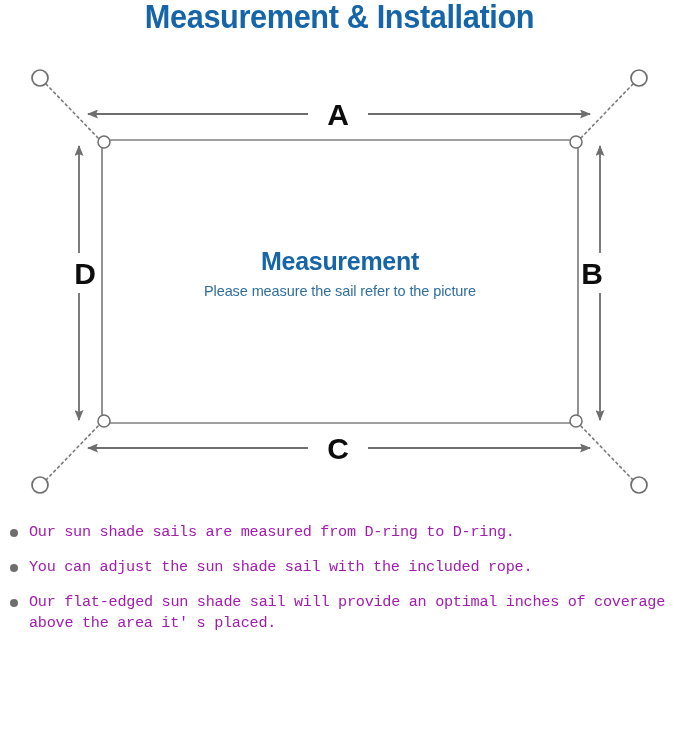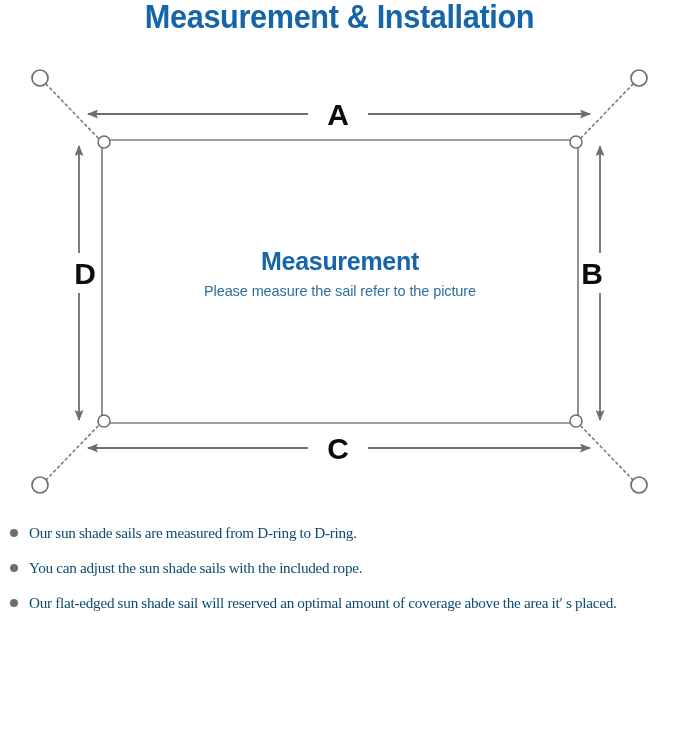--- a/index.html
+++ b/index.html
@@ -90,24 +90,24 @@
     flex: 0 0 auto;
     width: 8px;
     height: 8px;
     border-radius: 50%;
     background: #6e6e6e;
     margin-top: 7px;
     margin-right: 11px;
   }
   .note-text {
     flex: 1 1 auto;
-    font-family: Liberation Serif, serif;
+    font-family: Liberation Mono, monospace;
     font-size: 15.2px;
     line-height: 21px;
-    color: #0c4a6e;
+    color: #a21caf;
     letter-spacing: -0.25px;
     word-spacing: -0.2px;
   }
 </style>
 </head>
 <body>
 
 <div id="page">
 
   <div class="title">Measurement &amp; Installation</div>
@@ -173,21 +173,21 @@
     </svg>
   </div>
 
   <div class="notes">
     <div class="note-row">
       <span class="note-bullet"></span>
       <span class="note-text">Our sun shade sails are measured from D-ring to D-ring.</span>
     </div>
     <div class="note-row">
       <span class="note-bullet"></span>
-      <span class="note-text">You can adjust the sun shade sails with the included rope.</span>
+      <span class="note-text">You can adjust the sun shade sail with the included rope.</span>
     </div>
     <div class="note-row">
       <span class="note-bullet"></span>
-      <span class="note-text">Our flat-edged sun shade sail will reserved an optimal amount of coverage above the area it′ s placed.</span>
+      <span class="note-text">Our flat-edged sun shade sail will provide an optimal inches of coverage above the area it′ s placed.</span>
     </div>
   </div>
 
 </div>
 
 </body></html>

